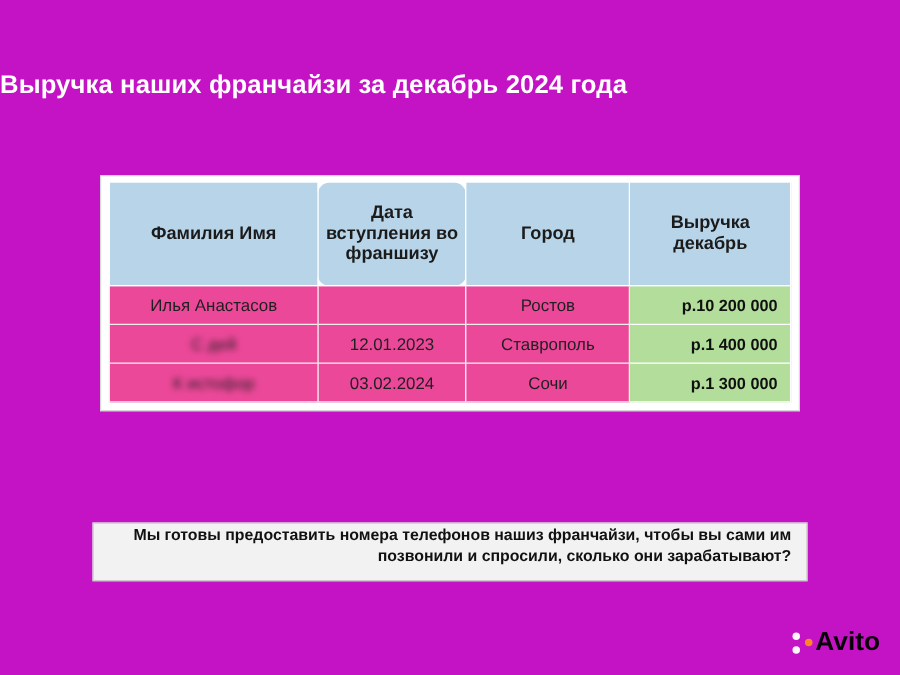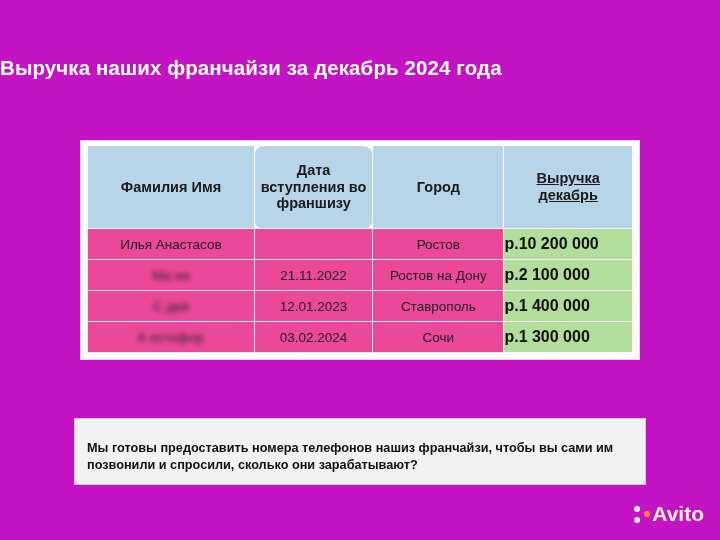--- a/index.html
+++ b/index.html
@@ -69,60 +69,61 @@
   table.rev tbody td {
     background: #ec4899;
     height: 30px;
     font-size: 13.5px;
     border: 1px solid #ededed;
     color: #1f1f1f;
   }
   table.rev tbody td.money {
     background: #b3dd9a;
     font-weight: bold;
-    text-align: left;
+    text-align: right;
     padding-right: 10px;
     border: 1px solid #ffffff;
-    font-size: 16px;
+    font-size: 13px;
     color: #101010;
   }
   td.blank { color: transparent; }
   
   .blurname {
     filter: blur(2.6px);
     display: block;
     width: 100%;
   }
   .col-name   { width: 31%; }
   .col-date   { width: 21.5%; border-radius: 10px; }
   .col-city   { width: 24%; }
-  .col-money  { width: 23.5%; text-decoration: underline; }
+  .col-money  { width: 23.5%; }
 
   .note {
     position: absolute;
     left: 74px;
     top: 418px;
     width: 572px;
     background: #f2f2f2;
     border: 1px solid #cccccc;
     box-sizing: border-box;
-    padding: 21px 12px 10px 12px;
+    padding: 1px 12px 10px 12px;
     font-size: 12.7px;
     font-weight: bold;
     line-height: 1.35;
     color: #111111;
+    text-align: right;
   }
   .watermark {
     position: absolute;
     right: 16px;
     bottom: 14px;
     display: flex;
     align-items: center;
     gap: 1px;
-    color: #fef9c3;
+    color: #000000;
     font-size: 21px;
     font-weight: bold;
     opacity: 0.96;
   }
   .wm-dots {
     position: relative;
     width: 17px;
     height: 17px;
   }
   .wm-dots i {
@@ -156,28 +157,20 @@
       </thead>
       <tbody>
         <tr>
           <td><span>Илья Анастасов</span></td>
           <td class="blank"></td>
           <td>Ростов</td>
           <td class="money">р.10 200 000</td>
         </tr>
         <tr>
           <td>
-              <span class="blurname">Ма     ия</span>
-            </td>
-          <td>21.11.2022</td>
-          <td>Ростов на Дону</td>
-          <td class="money">р.2 100 000</td>
-        </tr>
-        <tr>
-          <td>
               <span class="blurname">С      дей</span>
             </td>
           <td>12.01.2023</td>
           <td>Ставрополь</td>
           <td class="money">р.1 400 000</td>
         </tr>
         <tr>
           <td>
               <span class="blurname">К   истофор</span>
             </td>

